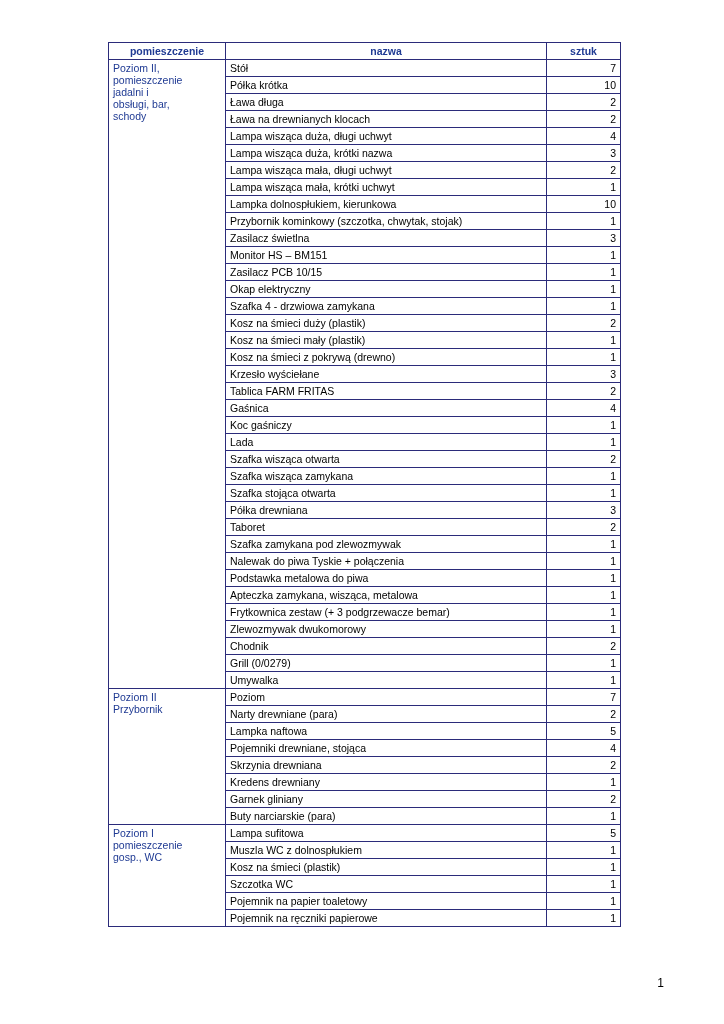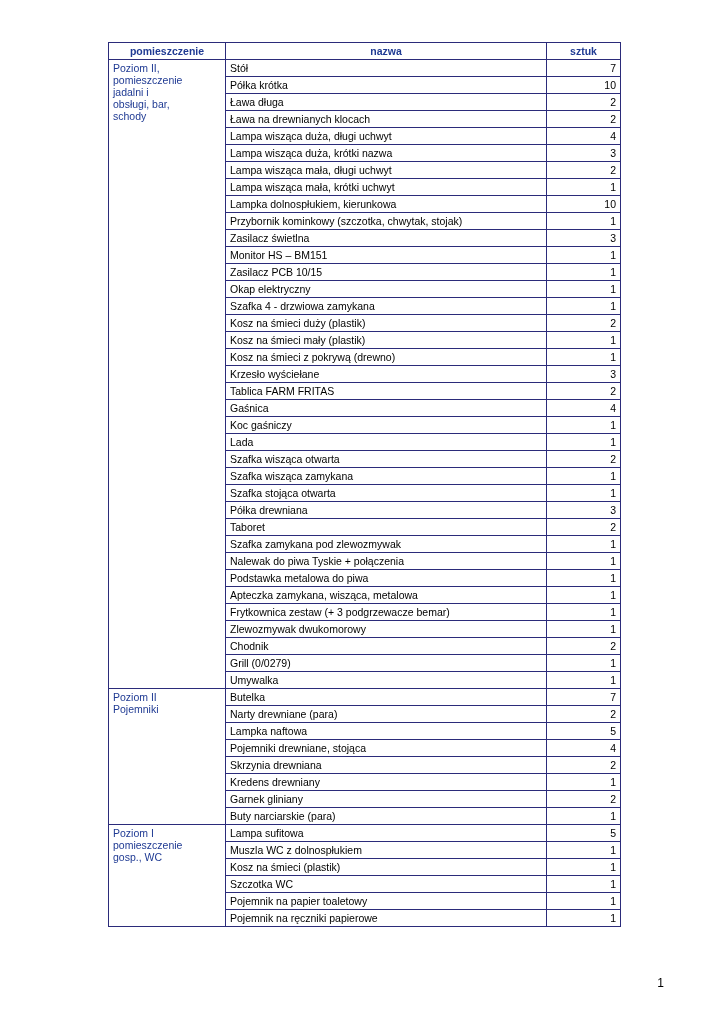--- a/index.html
+++ b/index.html
@@ -254,24 +254,24 @@
           <td class="qty">1</td>
         </tr>
         <tr>
           <td class="name">Umywalka</td>
           <td class="qty">1</td>
         </tr>
         <tr>
           <td class="room" rowspan="8">
             <div class="room-label-lines">
               <span>Poziom II</span>
-              <span>Pojemniki</span>
+              <span>Przybornik</span>
             </div>
           </td>
-          <td class="name">Butelka</td>
+          <td class="name">Poziom</td>
           <td class="qty">7</td>
         </tr>
         <tr>
           <td class="name">Narty drewniane (para)</td>
           <td class="qty">2</td>
         </tr>
         <tr>
           <td class="name">Lampka naftowa</td>
           <td class="qty">5</td>
         </tr>

